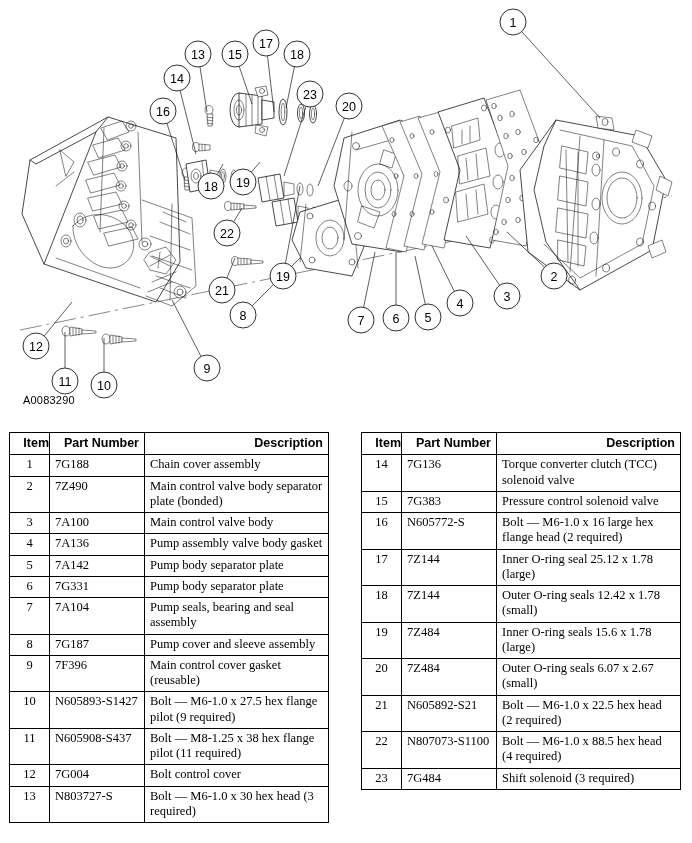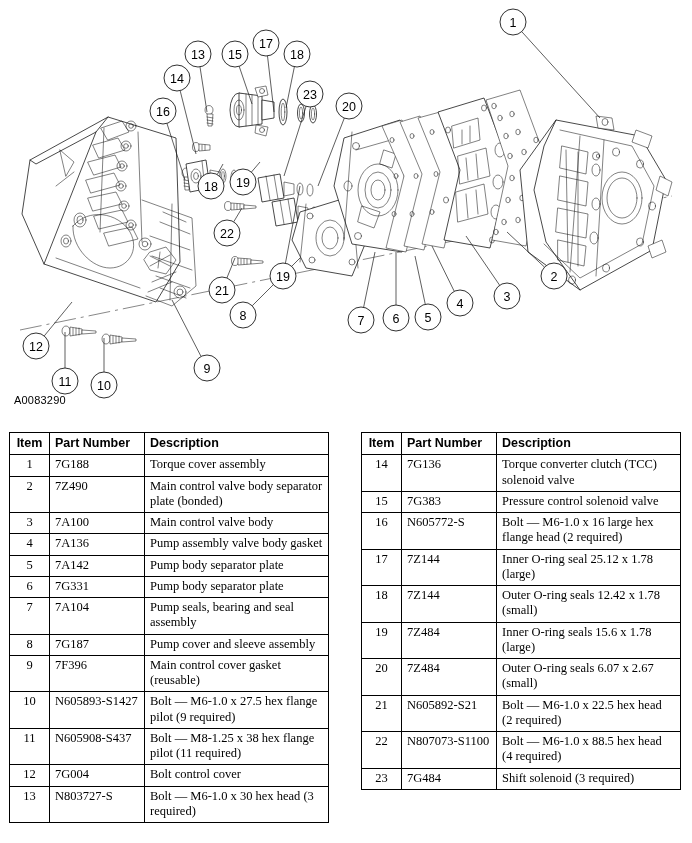--- a/index.html
+++ b/index.html
@@ -25,21 +25,21 @@
     width: 692px;
     height: 420px;
   }
   #figure-svg {
     position: absolute;
     left: 0;
     top: 0;
   }
   #figure-id {
     position: absolute;
-    left: 14px;
+    left: 23px;
     top: 394px;
     font-family: "Liberation Sans", sans-serif;
     font-size: 11px;
     letter-spacing: 0.2px;
     color: #000;
     white-space: nowrap;
   }
 
   
   .parts-table {
@@ -54,39 +54,39 @@
   .parts-table th,
   .parts-table td {
     border: 1px solid #000000;
     vertical-align: top;
     padding: 2px 5px 3px 5px;
   }
   .parts-table th {
     font-family: "Liberation Sans", sans-serif;
     font-weight: bold;
     font-size: 12.5px;
-    text-align: left;
+    text-align: right;
     padding-top: 3px;
     padding-bottom: 4px;
     line-height: 1.15;
   }
   .parts-table td {
     font-family: "Liberation Serif", serif;
     font-size: 12.5px;
     line-height: 1.22;
   }
   .col-item { width: 40px; }
   .col-part { width: 95px; }
   .col-desc { width: auto; }
 
   td.cell-item {
     text-align: center;
   }
   th.head-item {
-    text-align: center;
+    text-align: right;
     padding-left: 0;
     padding-right: 0;
   }
 
   
   #figure-svg .ln {
     fill: none;
     stroke: #1a1a1a;
     stroke-width: 0.8;
     stroke-linejoin: round;
@@ -575,21 +575,21 @@
     <tr>
       <th class="head-item">Item</th>
       <th>Part Number</th>
       <th>Description</th>
     </tr>
   </thead>
   <tbody id="left-body">
       <tr>
         <td class="cell-item">1</td>
         <td>7G188</td>
-        <td>Torque cover assembly</td>
+        <td>Chain cover assembly</td>
       </tr>
       <tr>
         <td class="cell-item">2</td>
         <td>7Z490</td>
         <td>Main control valve body separator plate (bonded)</td>
       </tr>
       <tr>
         <td class="cell-item">3</td>
         <td>7A100</td>
         <td>Main control valve body</td>

